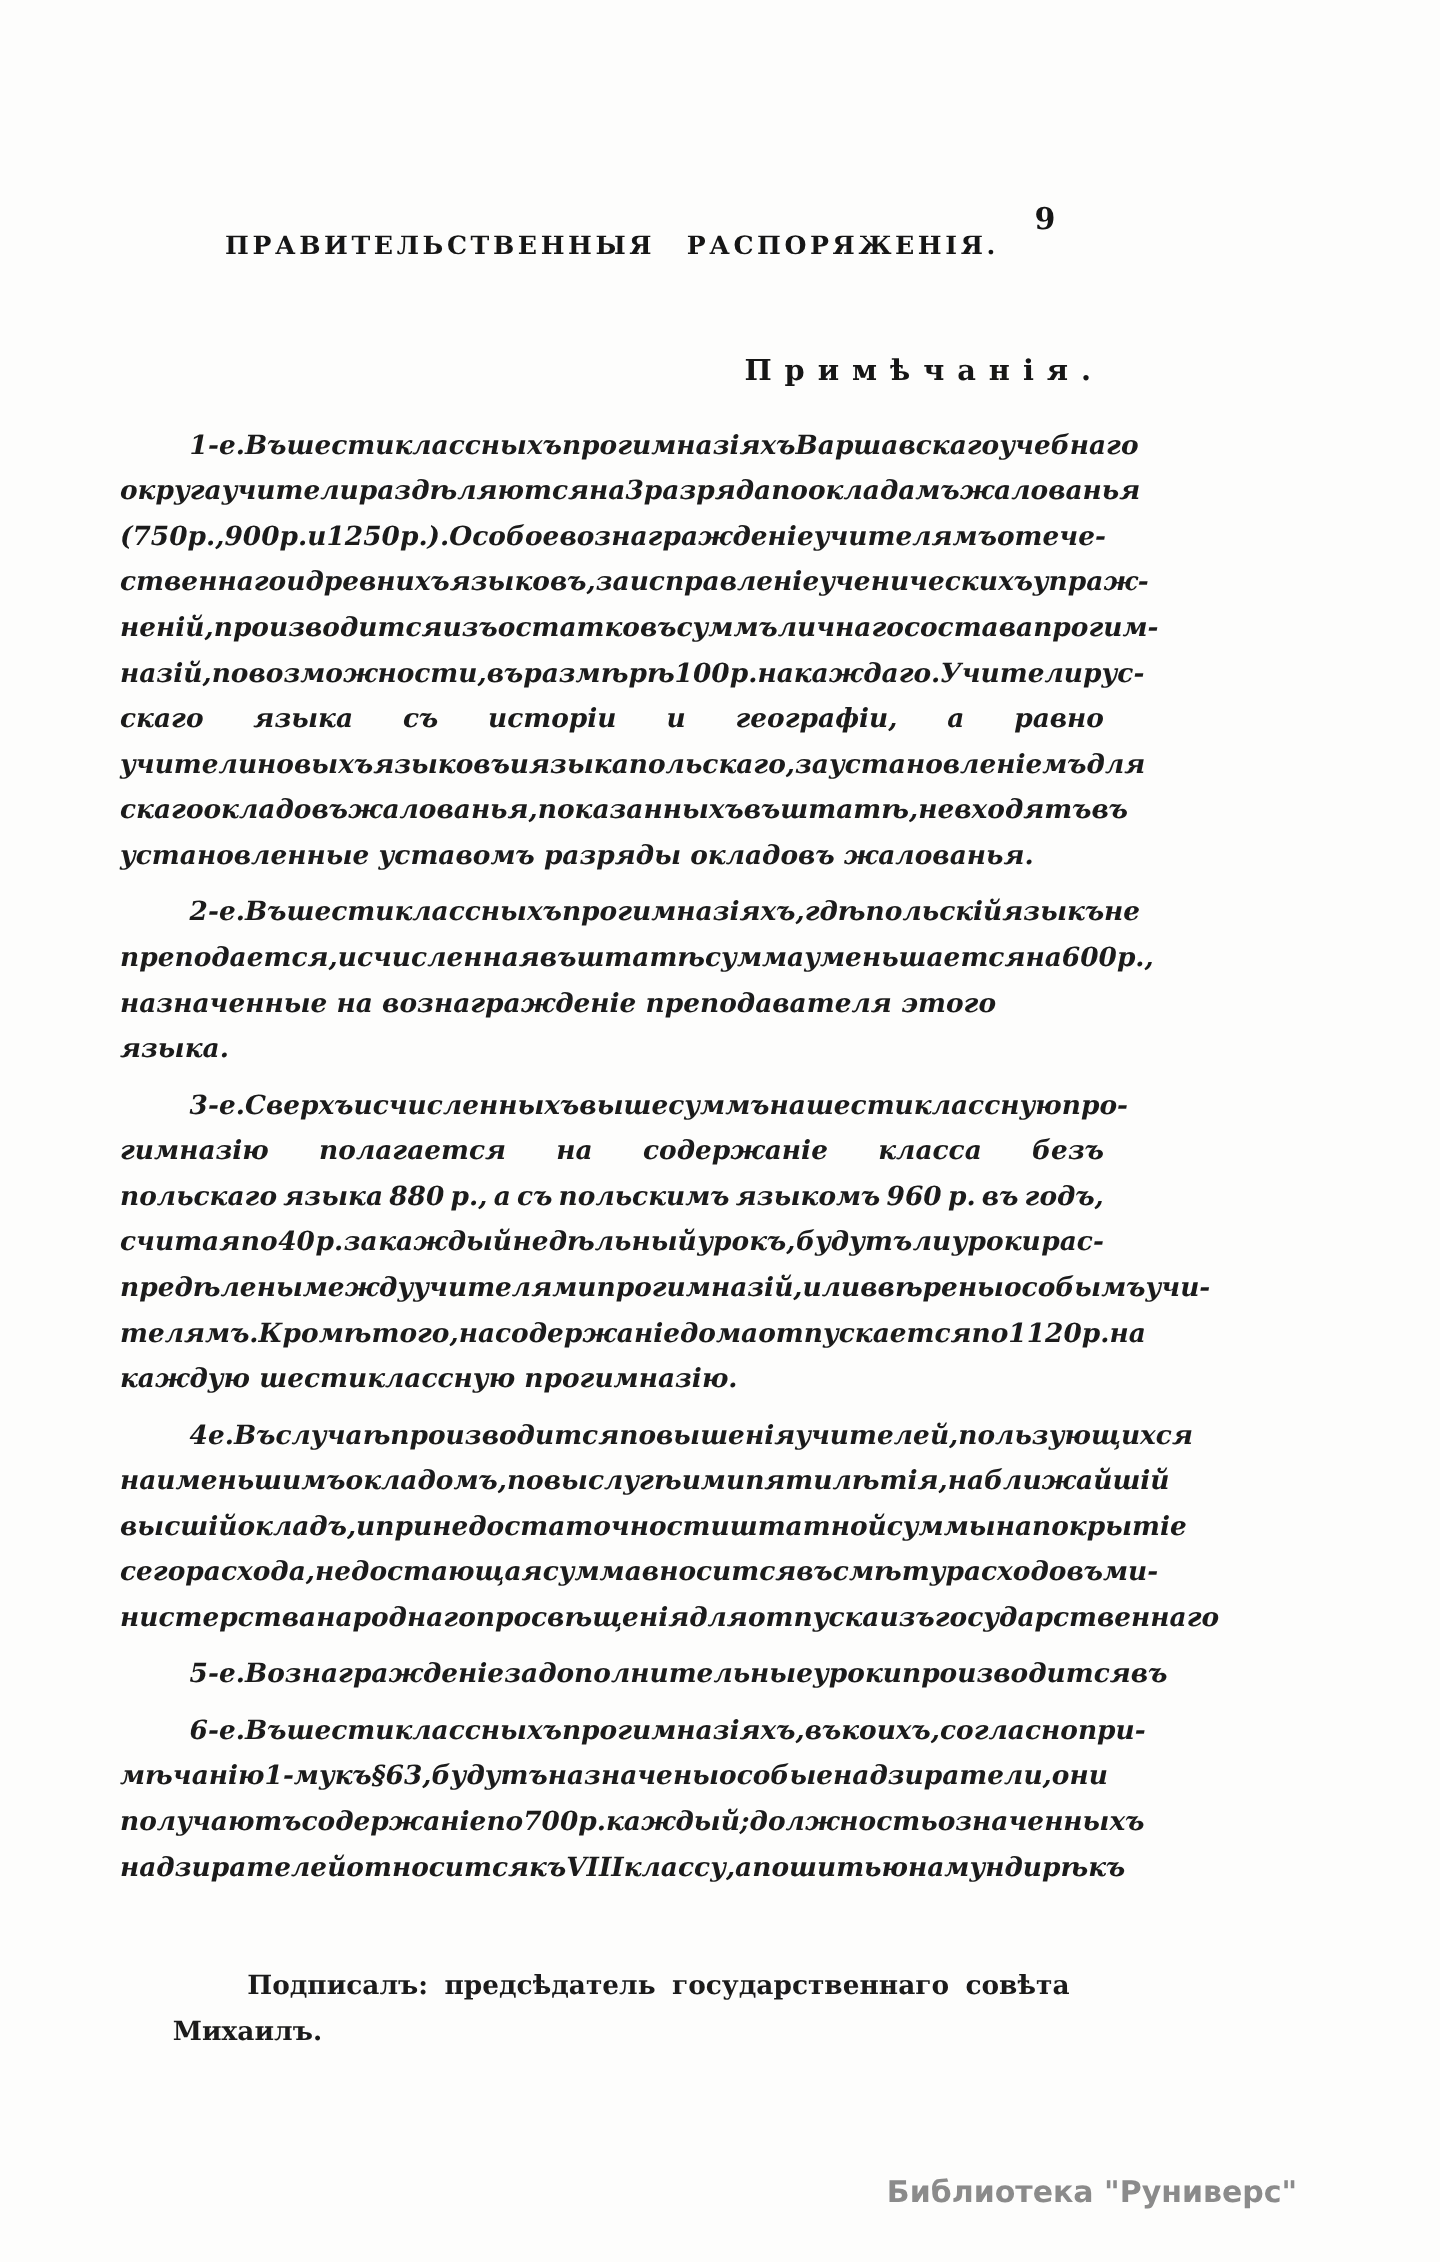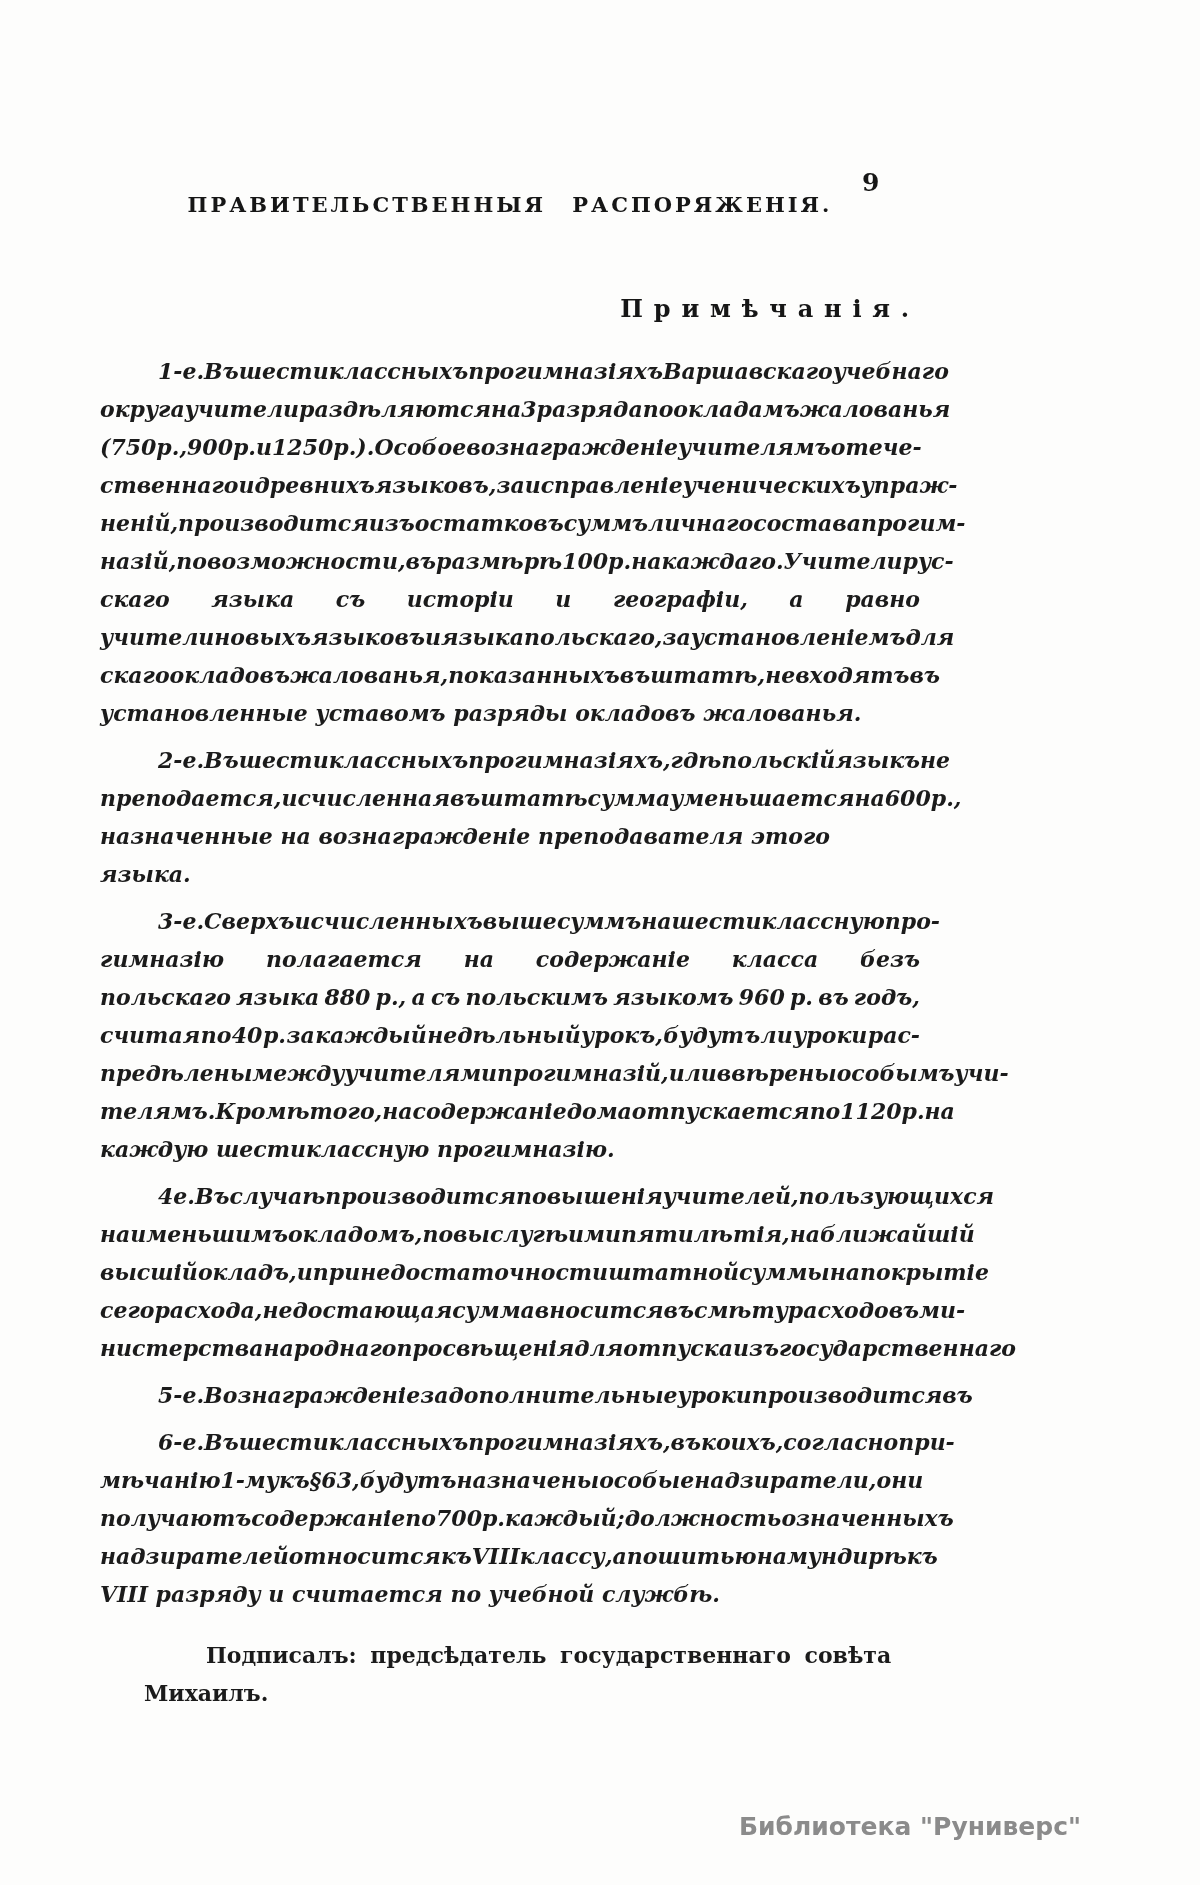--- a/index.html
+++ b/index.html
@@ -406,19 +406,18 @@
         <span>къ</span>
         <span>VIII</span>
         <span>классу,</span>
         <span>а</span>
         <span>по</span>
         <span>шитью</span>
         <span>на</span>
         <span>мундирѣ</span>
         <span>къ</span>
       </div>
-      <div class="line last">VIII разряду и считается по учебной службѣ.</div>
     </div>
   </div>
 
 <div class="signature">Подписалъ: предсѣдатель государственнаго совѣта Михаилъ.</div>
 
 <div class="watermark">Библиотека "Руниверс"</div>
 
 </body></html>

